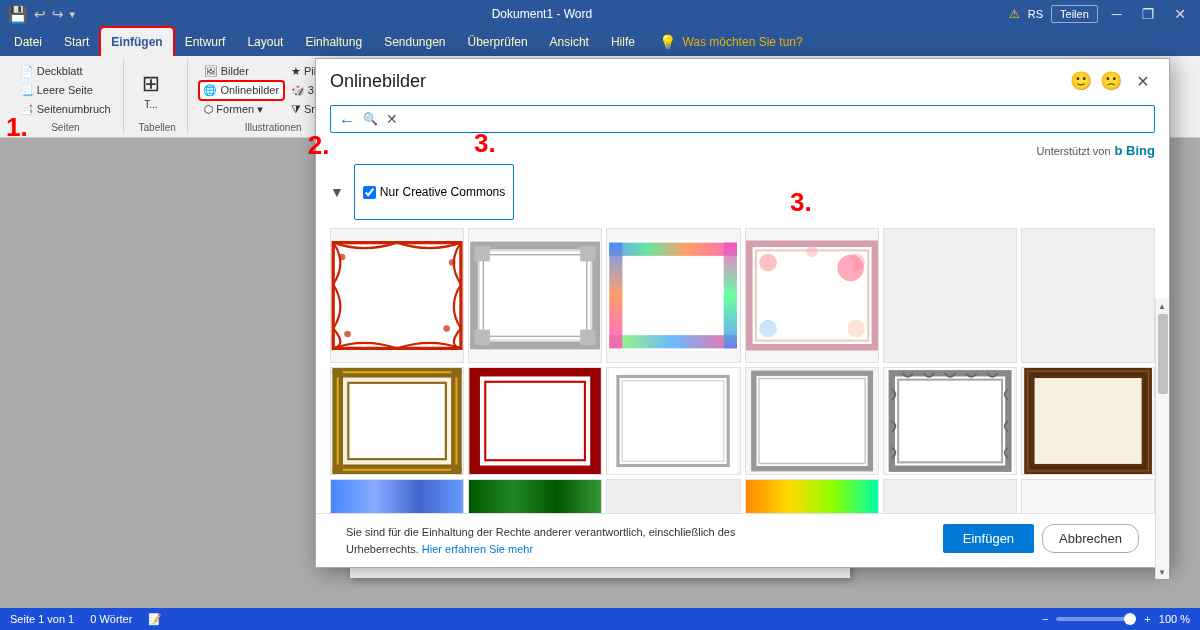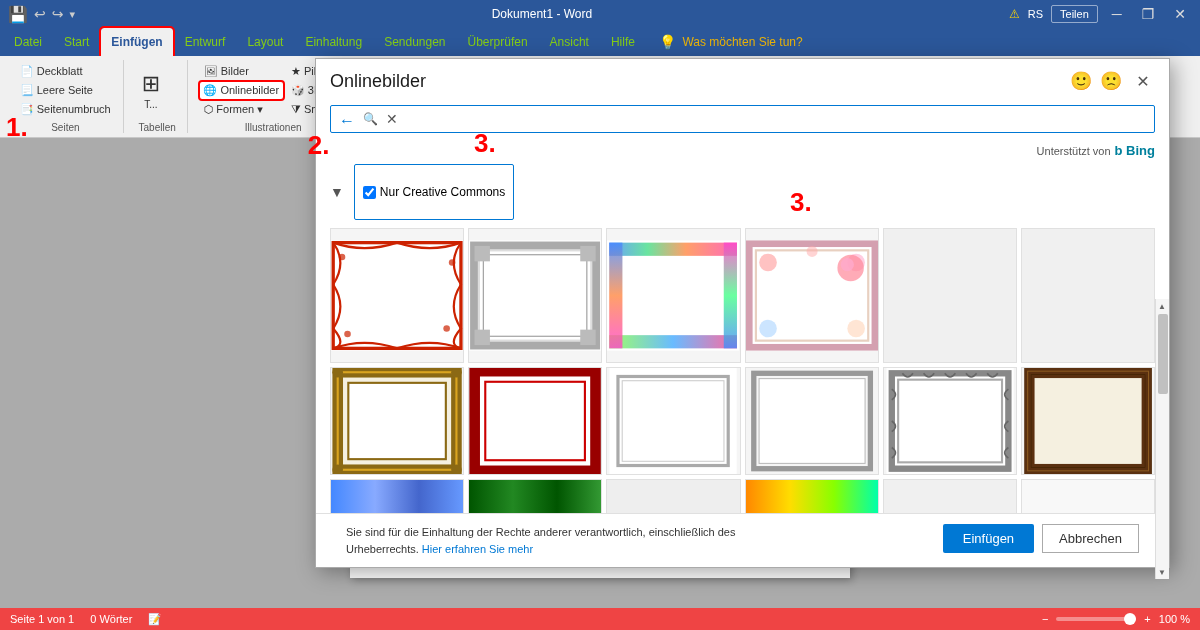--- a/index.html
+++ b/index.html
@@ -24,21 +24,21 @@
     
     .ribbon {
       background: #2b579a;
       height: 28px;
       display: flex;
       align-items: center;
       padding: 0 4px;
       gap: 2px;
     }
     .ribbon-tab {
-      color: #84cc16;
+      color: #fef9c3;
       padding: 4px 10px;
       font-size: 12px;
       cursor: pointer;
       border-radius: 3px 3px 0 0;
       height: 28px;
       display: flex;
       align-items: center;
     }
     .ribbon-tab.active {
       background: #f0f0f0;
@@ -129,21 +129,21 @@
       position: absolute;
       top: 20px;
       left: 20px;
       width: 2px;
       height: 18px;
       background: #333;
     }
 
     
     .status-bar {
-      background: #ef4444;
+      background: #1d4ed8;
       color: white;
       height: 22px;
       display: flex;
       align-items: center;
       padding: 0 10px;
       gap: 16px;
       font-size: 11px;
     }
     .status-right {
       margin-left: auto;
@@ -302,21 +302,21 @@
       cursor: pointer;
       border-radius: 2px;
     }
     .btn-secondary {
       background: white;
       color: #333;
       border: 1px solid #aaa;
       padding: 6px 16px;
       font-size: 13px;
       cursor: pointer;
-      border-radius: 0;
+      border-radius: 12px;
     }
 
     
     .step1 { position: absolute; top: 56px; left: 6px; font-size: 26px; font-weight: bold; color: red; z-index: 500; }
     .step2 { position: absolute; top: 70px; left: 116px; font-size: 26px; font-weight: bold; color: red; z-index: 500; }
   </style>
 </head>
 <body>
 
 <div class="title-bar">

